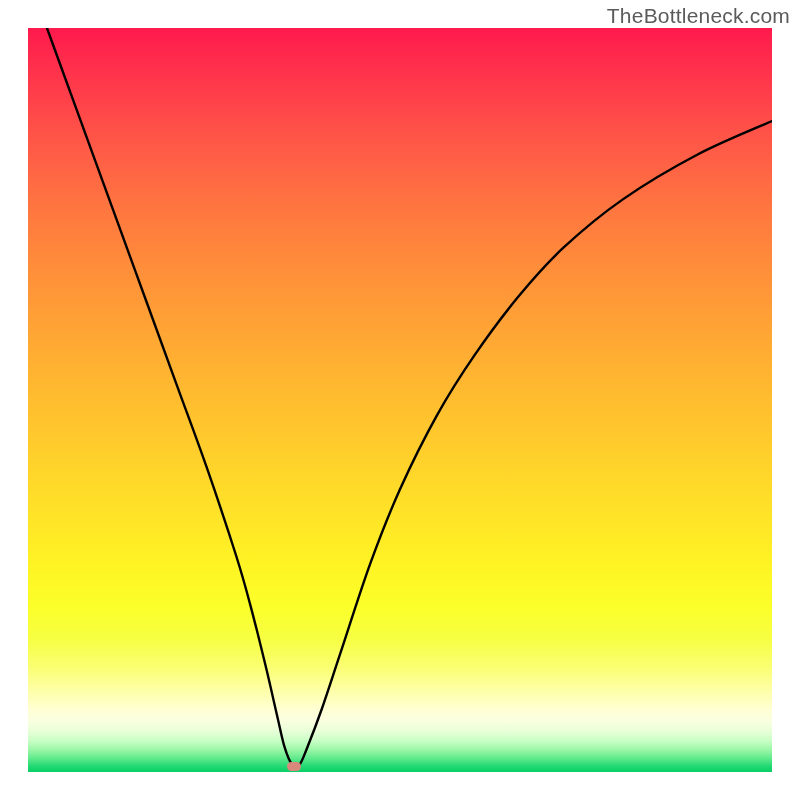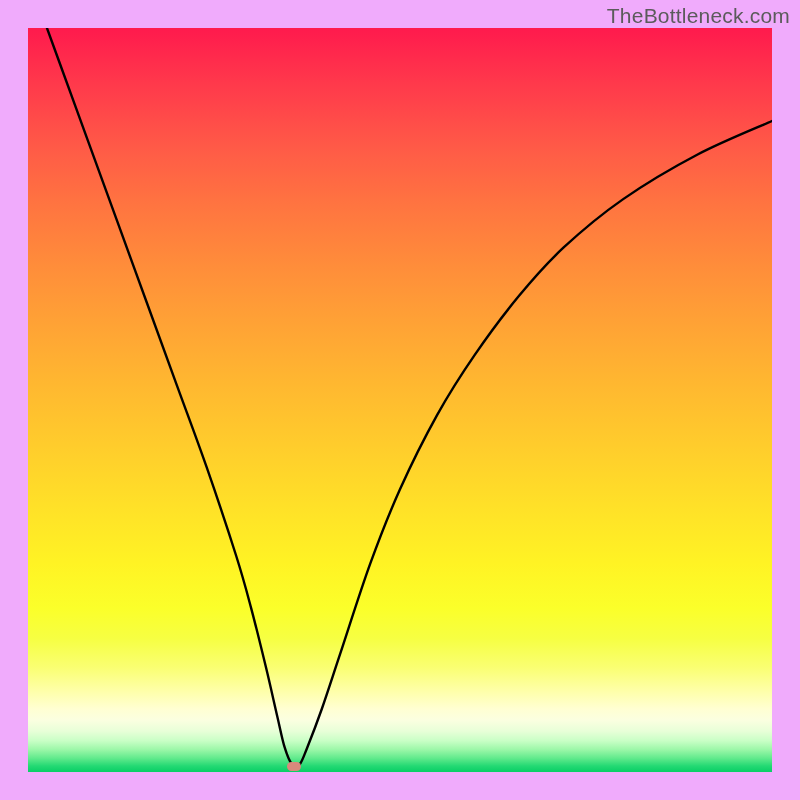--- a/index.html
+++ b/index.html
@@ -8,21 +8,21 @@
     width: 800px;
     height: 800px;
     overflow: hidden;
     background: #000;
     font-family: Arial, Helvetica, sans-serif;
   }
   .outer {
     position: relative;
     width: 800px;
     height: 800px;
-    background: #f0abfc;
+    background: #ffffff;
   }
   .plot {
     position: absolute;
     left: 28px;
     top: 28px;
     width: 744px;
     height: 744px;
     overflow: hidden;
   }
   .gradient {

